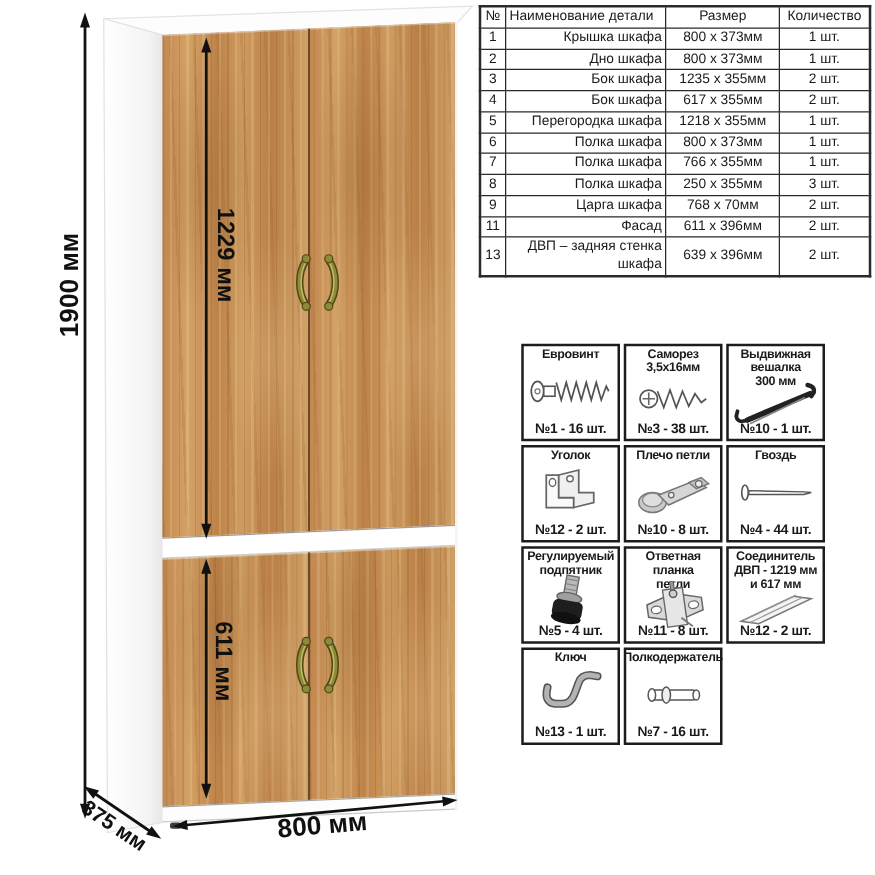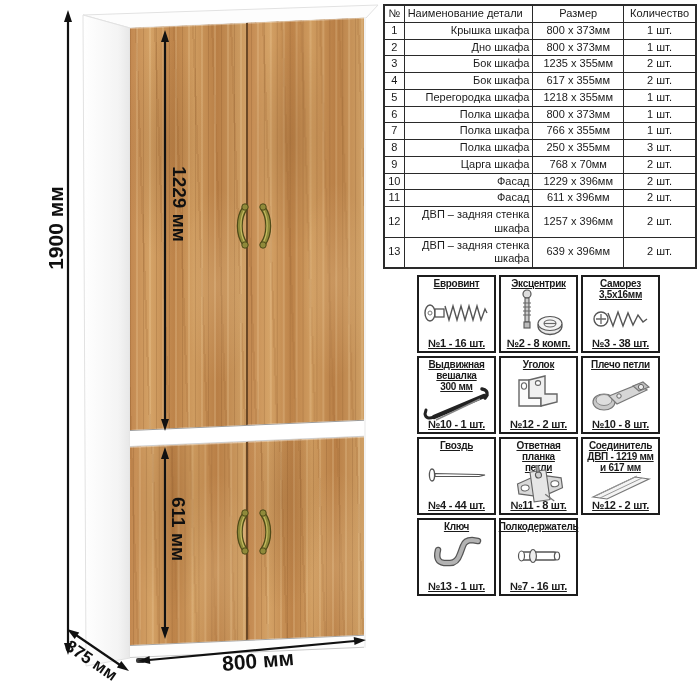--- a/index.html
+++ b/index.html
@@ -69,21 +69,20 @@
 
   
   #hardware-grid{
     left:417px;top:275px;width:243px;z-index:6;
     display:grid;grid-template-columns:79px 79px 79px;grid-auto-rows:78px;gap:3px;
   }
   .hw-cell{
     border:2px solid #1c1c1c;background:#fff;box-sizing:border-box;
     display:flex;flex-direction:column;align-items:center;
     padding:1px 1px 2px 1px;
-    text-decoration:underline;
   }
   .hw-title{
     font-weight:bold;font-size:10px;line-height:1.12;letter-spacing:-0.3px;
     text-align:center;white-space:pre-line;
   }
   .hw-icon{flex:1 1 auto;display:flex;align-items:center;justify-content:center;min-height:0;}
   .hw-count{font-weight:bold;font-size:11px;letter-spacing:-0.3px;text-align:center;}
 </style>
 </head>
 <body>
@@ -250,40 +249,28 @@
         <td class="c-qty">3 шт.</td>
       </tr>
 
       <tr>
         <td class="c-num">9</td>
         <td class="c-name">Царга шкафа</td>
         <td class="c-size">768 x 70мм</td>
         <td class="c-qty">2 шт.</td>
       </tr>
 
-      <tr>
-        <td class="c-num">10</td>
-        <td class="c-name">Фасад</td>
-        <td class="c-size">1229 x 396мм</td>
-        <td class="c-qty">2 шт.</td>
-      </tr>
 
       <tr>
         <td class="c-num">11</td>
         <td class="c-name">Фасад</td>
         <td class="c-size">611 x 396мм</td>
         <td class="c-qty">2 шт.</td>
       </tr>
 
-      <tr>
-        <td class="c-num">12</td>
-        <td class="c-name">ДВП – задняя стенка шкафа</td>
-        <td class="c-size">1257 x 396мм</td>
-        <td class="c-qty">2 шт.</td>
-      </tr>
 
       <tr>
         <td class="c-num">13</td>
         <td class="c-name">ДВП – задняя стенка шкафа</td>
         <td class="c-size">639 x 396мм</td>
         <td class="c-qty">2 шт.</td>
       </tr>
     </tbody>
 </table>
 
@@ -295,36 +282,20 @@
         <svg width="70" height="26" viewBox="0 0 70 26">
       <ellipse cx="8" cy="13" rx="5" ry="8" fill="#fff" stroke="#555" stroke-width="1.4"></ellipse>
       <circle cx="8" cy="13" r="2" fill="none" stroke="#777" stroke-width="1"></circle>
       <rect x="13" y="9" width="9" height="8" fill="#fff" stroke="#555" stroke-width="1.3"></rect>
       <path d="M23 6 L27 20 L31 6 L35 20 L39 6 L43 20 L47 6 L51 20 L55 6 L59 20 L63 9 L65 13" fill="none" stroke="#555" stroke-width="1.4"></path>
     </svg>
       </div>
     <div class="hw-count">№1 - 16 шт.</div>
   </div>
 
-  <div class="hw-cell">
-    <div class="hw-title">Эксцентрик</div>
-    <div class="hw-icon">
-        <svg width="58" height="48" viewBox="0 0 58 48">
-      <circle cx="17" cy="5" r="4" fill="#ddd" stroke="#555" stroke-width="1.2"></circle>
-      <rect x="15" y="9" width="4" height="24" fill="#ccc" stroke="#555" stroke-width="1.1"></rect>
-      <path d="M13 14 h8 M13 18 h8 M13 22 h8 M13 26 h8" stroke="#666" stroke-width="1"></path>
-      <rect x="14" y="33" width="6" height="6" fill="#bbb" stroke="#555" stroke-width="1.1"></rect>
-      <ellipse cx="40" cy="37" rx="12" ry="8.5" fill="#e9e9e9" stroke="#555" stroke-width="1.3"></ellipse>
-      <ellipse cx="40" cy="34.5" rx="12" ry="7" fill="#f5f5f5" stroke="#555" stroke-width="1.1"></ellipse>
-      <ellipse cx="40" cy="34.5" rx="6" ry="3.5" fill="none" stroke="#666" stroke-width="1.1"></ellipse>
-      <path d="M34 34.5 h12" stroke="#666" stroke-width="1.2"></path>
-    </svg>
-      </div>
-    <div class="hw-count">№2 - 8 комп.</div>
-  </div>
 
   <div class="hw-cell">
     <div class="hw-title">Саморез
 3,5х16мм</div>
     <div class="hw-icon">
         <svg width="60" height="28" viewBox="0 0 60 28">
       <circle cx="10" cy="14" r="7" fill="#fff" stroke="#555" stroke-width="1.4"></circle>
       <path d="M10 9 v10 M5 14 h10" stroke="#666" stroke-width="1.3"></path>
       <path d="M17 8 L22 21 L27 7 L32 21 L37 8 L42 20 L47 10 L52 17 L56 14" fill="none" stroke="#555" stroke-width="1.4"></path>
     </svg>
@@ -379,20 +350,36 @@
     <div class="hw-title">Гвоздь</div>
     <div class="hw-icon">
         <svg width="64" height="16" viewBox="0 0 64 16">
       <ellipse cx="7" cy="8" rx="2.6" ry="6" fill="#fff" stroke="#555" stroke-width="1.3"></ellipse>
       <path d="M10 6.5 L54 7.5 L60 8 L54 9.5 L10 9.5 Z" fill="#fff" stroke="#555" stroke-width="1.2"></path>
     </svg>
       </div>
     <div class="hw-count">№4 - 44 шт.</div>
   </div>
 
+  <div class="hw-cell">
+    <div class="hw-title">Регулируемый
+подпятник</div>
+    <div class="hw-icon">
+        <svg width="46" height="44" viewBox="0 0 46 44">
+      <g transform="rotate(10 23 22)">
+        <rect x="16" y="2" width="10" height="16" fill="#b9b9b9" stroke="#666" stroke-width="1.1"></rect>
+        <path d="M16 5 h10 M16 9 h10 M16 13 h10" stroke="#888" stroke-width="1"></path>
+        <ellipse cx="21" cy="19.5" rx="10" ry="4" fill="#9f9f9f" stroke="#666" stroke-width="1.1"></ellipse>
+        <rect x="9" y="22" width="24" height="14" rx="4" fill="#1e1e1e"></rect>
+        <ellipse cx="21" cy="36" rx="12" ry="4.5" fill="#111"></ellipse>
+      </g>
+    </svg>
+      </div>
+    <div class="hw-count">№5 - 4 шт.</div>
+  </div>
 
 
   <div class="hw-cell">
     <div class="hw-title">Ответная планка
 петли</div>
     <div class="hw-icon">
         <svg width="62" height="42" viewBox="0 0 62 42">
       <g transform="rotate(-8 31 21)">
         <polygon points="10,16 24,12 40,12 54,16 54,26 40,30 24,30 10,26" fill="#d9d9d9" stroke="#666" stroke-width="1.2"></polygon>
         <polygon points="24,6 40,6 40,36 24,36" fill="#e6e6e6" stroke="#666" stroke-width="1.1"></polygon>

